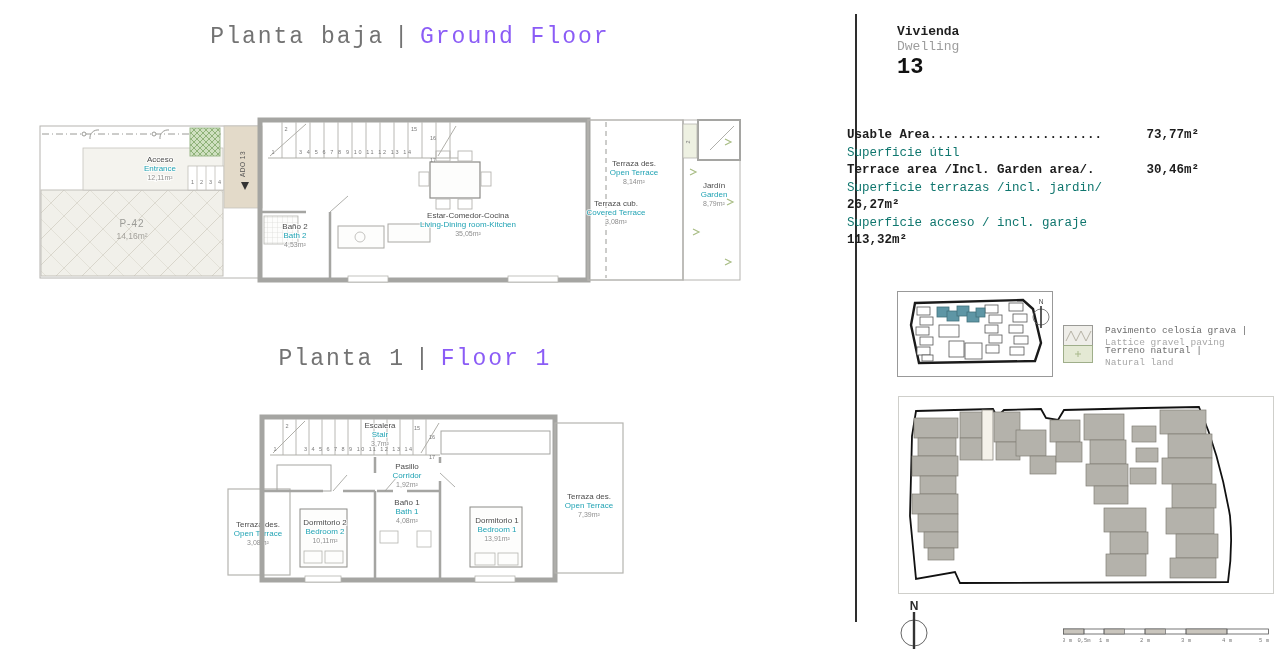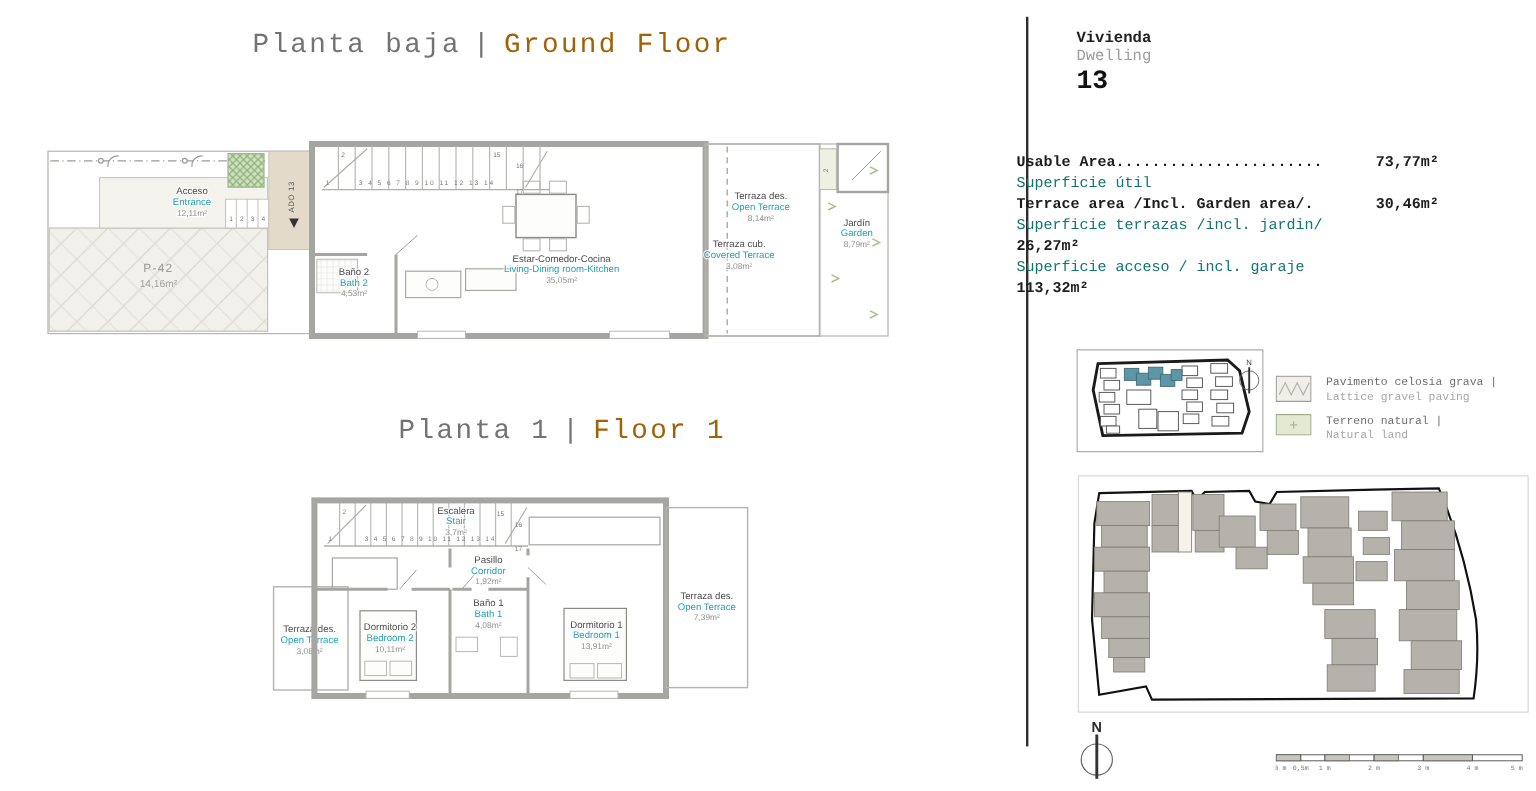--- a/index.html
+++ b/index.html
@@ -3,21 +3,21 @@
 <meta charset="utf-8">
 <style>
   html,body{margin:0;padding:0;background:#ffffff;}
   .sheet{position:relative;width:1280px;height:659px;background:#fff;overflow:hidden;
          font-family:"Liberation Mono",monospace;color:#3c3c3c;}
   .abs{position:absolute;}
 
   
   .plan-title{font-size:23px;letter-spacing:2px;white-space:nowrap;text-align:center;}
   .plan-title .es,.plan-title .sep{color:#737373;}
-  .plan-title .en{color:#a16207;margin-top:18px;}
+  .plan-title .en{color:#8b5cf6;margin-top:18px;}
   .plan-title .sep{margin:0 10px;}
 
   
   .divider{width:2px;background:#2e2e2e;}
   .dw-es{font-weight:bold;font-size:13px;color:#1f1f1f;}
   .dw-en{font-size:13px;color:#9d9d9d;}
   .dw-num{font-weight:bold;font-size:22px;color:#111;margin-top:1px;}
 
   .areas{width:352px;font-size:12.5px;line-height:17.5px;}
   .areas .row-main{display:flex;justify-content:space-between;font-weight:bold;color:#1d1d1d;white-space:nowrap;}
@@ -75,21 +75,21 @@
       <pattern id="pat-tile" width="5" height="5" patternUnits="userSpaceOnUse">
         <rect width="5" height="5" fill="#fdfdfc"></rect>
           <path d="M0,0 H5 V5" stroke="#d9d9d6" stroke-width="0.7" fill="none"></path>
       </pattern>
     </defs>
   </svg>
 
   <div class="abs plan-title" style="left:170px;top:24px;width:480px;">
     <span class="es">Planta baja</span><span class="sep">|</span><span class="en">Ground Floor</span>
   </div>
-  <div class="abs plan-title" style="left:225px;top:346px;width:380px;text-align:right;">
+  <div class="abs plan-title" style="left:225px;top:346px;width:380px;">
     <span class="es">Planta 1</span><span class="sep">|</span><span class="en">Floor 1</span>
   </div>
 
   <svg class="abs" style="left:38px;top:112px;" width="706" height="172" viewBox="0 0 706 172">
 
     <g>
       <rect x="2" y="14" width="220" height="152" class="thin" stroke-width="1"></rect>
       <path d="M4,22 H186" stroke="#9a9a96" stroke-width="1" stroke-dasharray="7 3 1 3" fill="none"></path>
       <path d="M52,27 a8,8 0 0 1 9,-9 M122,27 a8,8 0 0 1 9,-9" stroke="#9a9a96" stroke-width="1" fill="none"></path>
       <circle cx="46" cy="22" r="2" fill="#fff" stroke="#9a9a96"></circle>
@@ -357,21 +357,21 @@
         <rect x="79" y="17" width="9" height="9"></rect>
     </g>
     <g>
       <text class="t-nk" x="144" y="13">N</text>
       <circle cx="144" cy="26" r="8" fill="none" stroke="#666" stroke-width="0.8"></circle>
       <path d="M144,15 V37" stroke="#333" stroke-width="1.6"></path>
     </g>
   </svg>
 
   <div class="abs legend" style="left:1063px;top:311px;width:215px;height:64px;">
-    <div class="legend-row" style="top:2px;">
+    <div class="legend-row" style="top:14px;">
       <svg width="30" height="22" viewBox="0 0 30 22">
         <rect x="0.5" y="0.5" width="29" height="21" fill="#efeee9" stroke="#9a9a96"></rect>
         <path d="M3,16 L8,6 L13,16 L18,6 L23,16 L28,6" stroke="#b6b2a5" stroke-width="1" fill="none"></path>
       </svg>
       <div class="legend-text" style="margin-left:12px;">
         <div class="l-es">Pavimento celosía grava |</div>
         <div class="l-en">Lattice gravel paving</div>
       </div>
     </div>
     <div class="legend-row" style="top:34px;">

